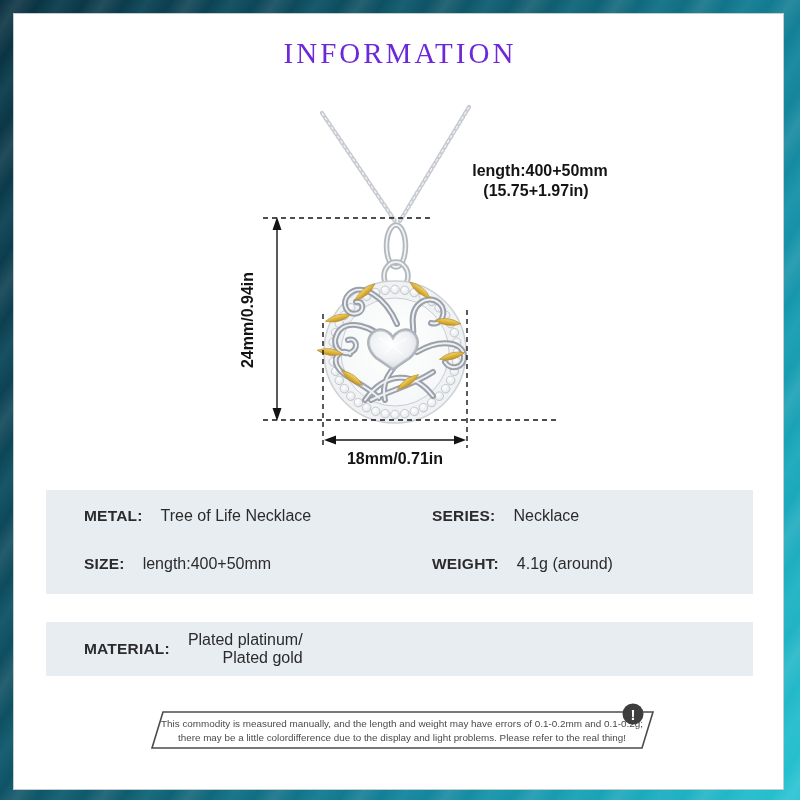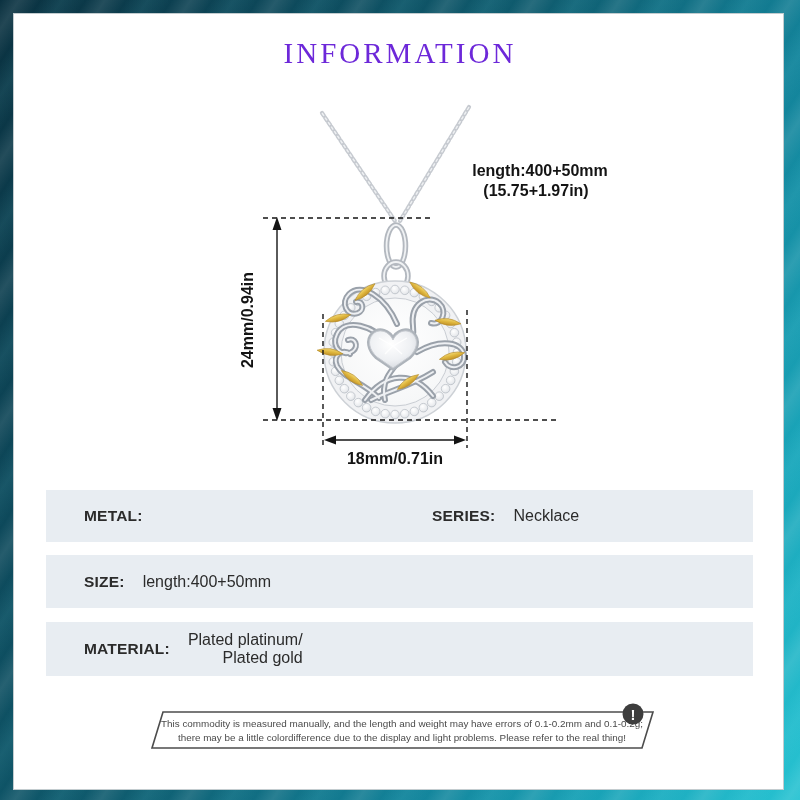--- a/index.html
+++ b/index.html
@@ -18,21 +18,21 @@
   .title{position:absolute;left:0;top:37px;width:100%;text-align:center;
          font-family:"Liberation Serif",serif;font-size:29px;letter-spacing:3px;
          color:#6d28d9;}
   .product-svg{position:absolute;left:13px;top:100px;width:773px;height:385px;}
   .ribbon-svg{position:absolute;left:140px;top:700px;width:530px;height:58px;}
 
   .spec-row{position:absolute;left:46px;width:707px;background:#e8edf2;
             display:flex;align-items:center;padding-left:38px;box-sizing:border-box;
             color:#2b2b2b;}
   .row-1{top:490px;height:52px;}
-  .row-2{top:555px;height:53px;}
+  .row-2{top:533px;height:61px;}
   .row-3{top:622px;height:54px;}
   .spec-col1{width:348px;flex:none;display:flex;align-items:center;}
   .spec-col2{flex:1;display:flex;align-items:center;text-align:right;}
   .spec-label{font-weight:bold;font-size:15.5px;letter-spacing:.2px;margin-right:18px;white-space:nowrap;}
   .spec-value{font-size:16px;white-space:nowrap;}
   .two-line{line-height:1.15;}
 
   
   .chain{stroke:#c6cad0;stroke-width:4.2;fill:none;stroke-dasharray:3.5 2;stroke-linecap:round;}
   .chain-hi{stroke:#eff1f3;stroke-width:1.4;fill:none;stroke-dasharray:3.5 2;}
@@ -201,31 +201,36 @@
       <text class="dim-text" x="382" y="364" text-anchor="middle">18mm/0.71in</text>
 
       <text class="dim-text" x="527" y="76" text-anchor="middle">length:400+50mm</text>
       <text class="dim-text" x="523" y="96" text-anchor="middle">(15.75+1.97in)</text>
     </g>
   </svg>
 
   <div class="spec-row row-1">
     <div class="spec-col1">
       <span class="spec-label">METAL:</span>
+      <span class="spec-value">Tree of Life Necklace</span>
     </div>
     <div class="spec-col2">
       <span class="spec-label">SERIES:</span>
       <span class="spec-value">Necklace</span>
     </div>
   </div>
 
   <div class="spec-row row-2">
     <div class="spec-col1">
       <span class="spec-label">SIZE:</span>
       <span class="spec-value">length:400+50mm</span>
+    </div>
+    <div class="spec-col2">
+      <span class="spec-label">WEIGHT:</span>
+      <span class="spec-value">4.1g (around)</span>
     </div>
   </div>
 
   <div class="spec-row row-3">
     <div class="spec-col2">
       <span class="spec-label">MATERIAL:</span>
       <span class="spec-value two-line">
         <span style="display:block">Plated platinum/</span>
         <span style="display:block">Plated gold</span>
       </span>

